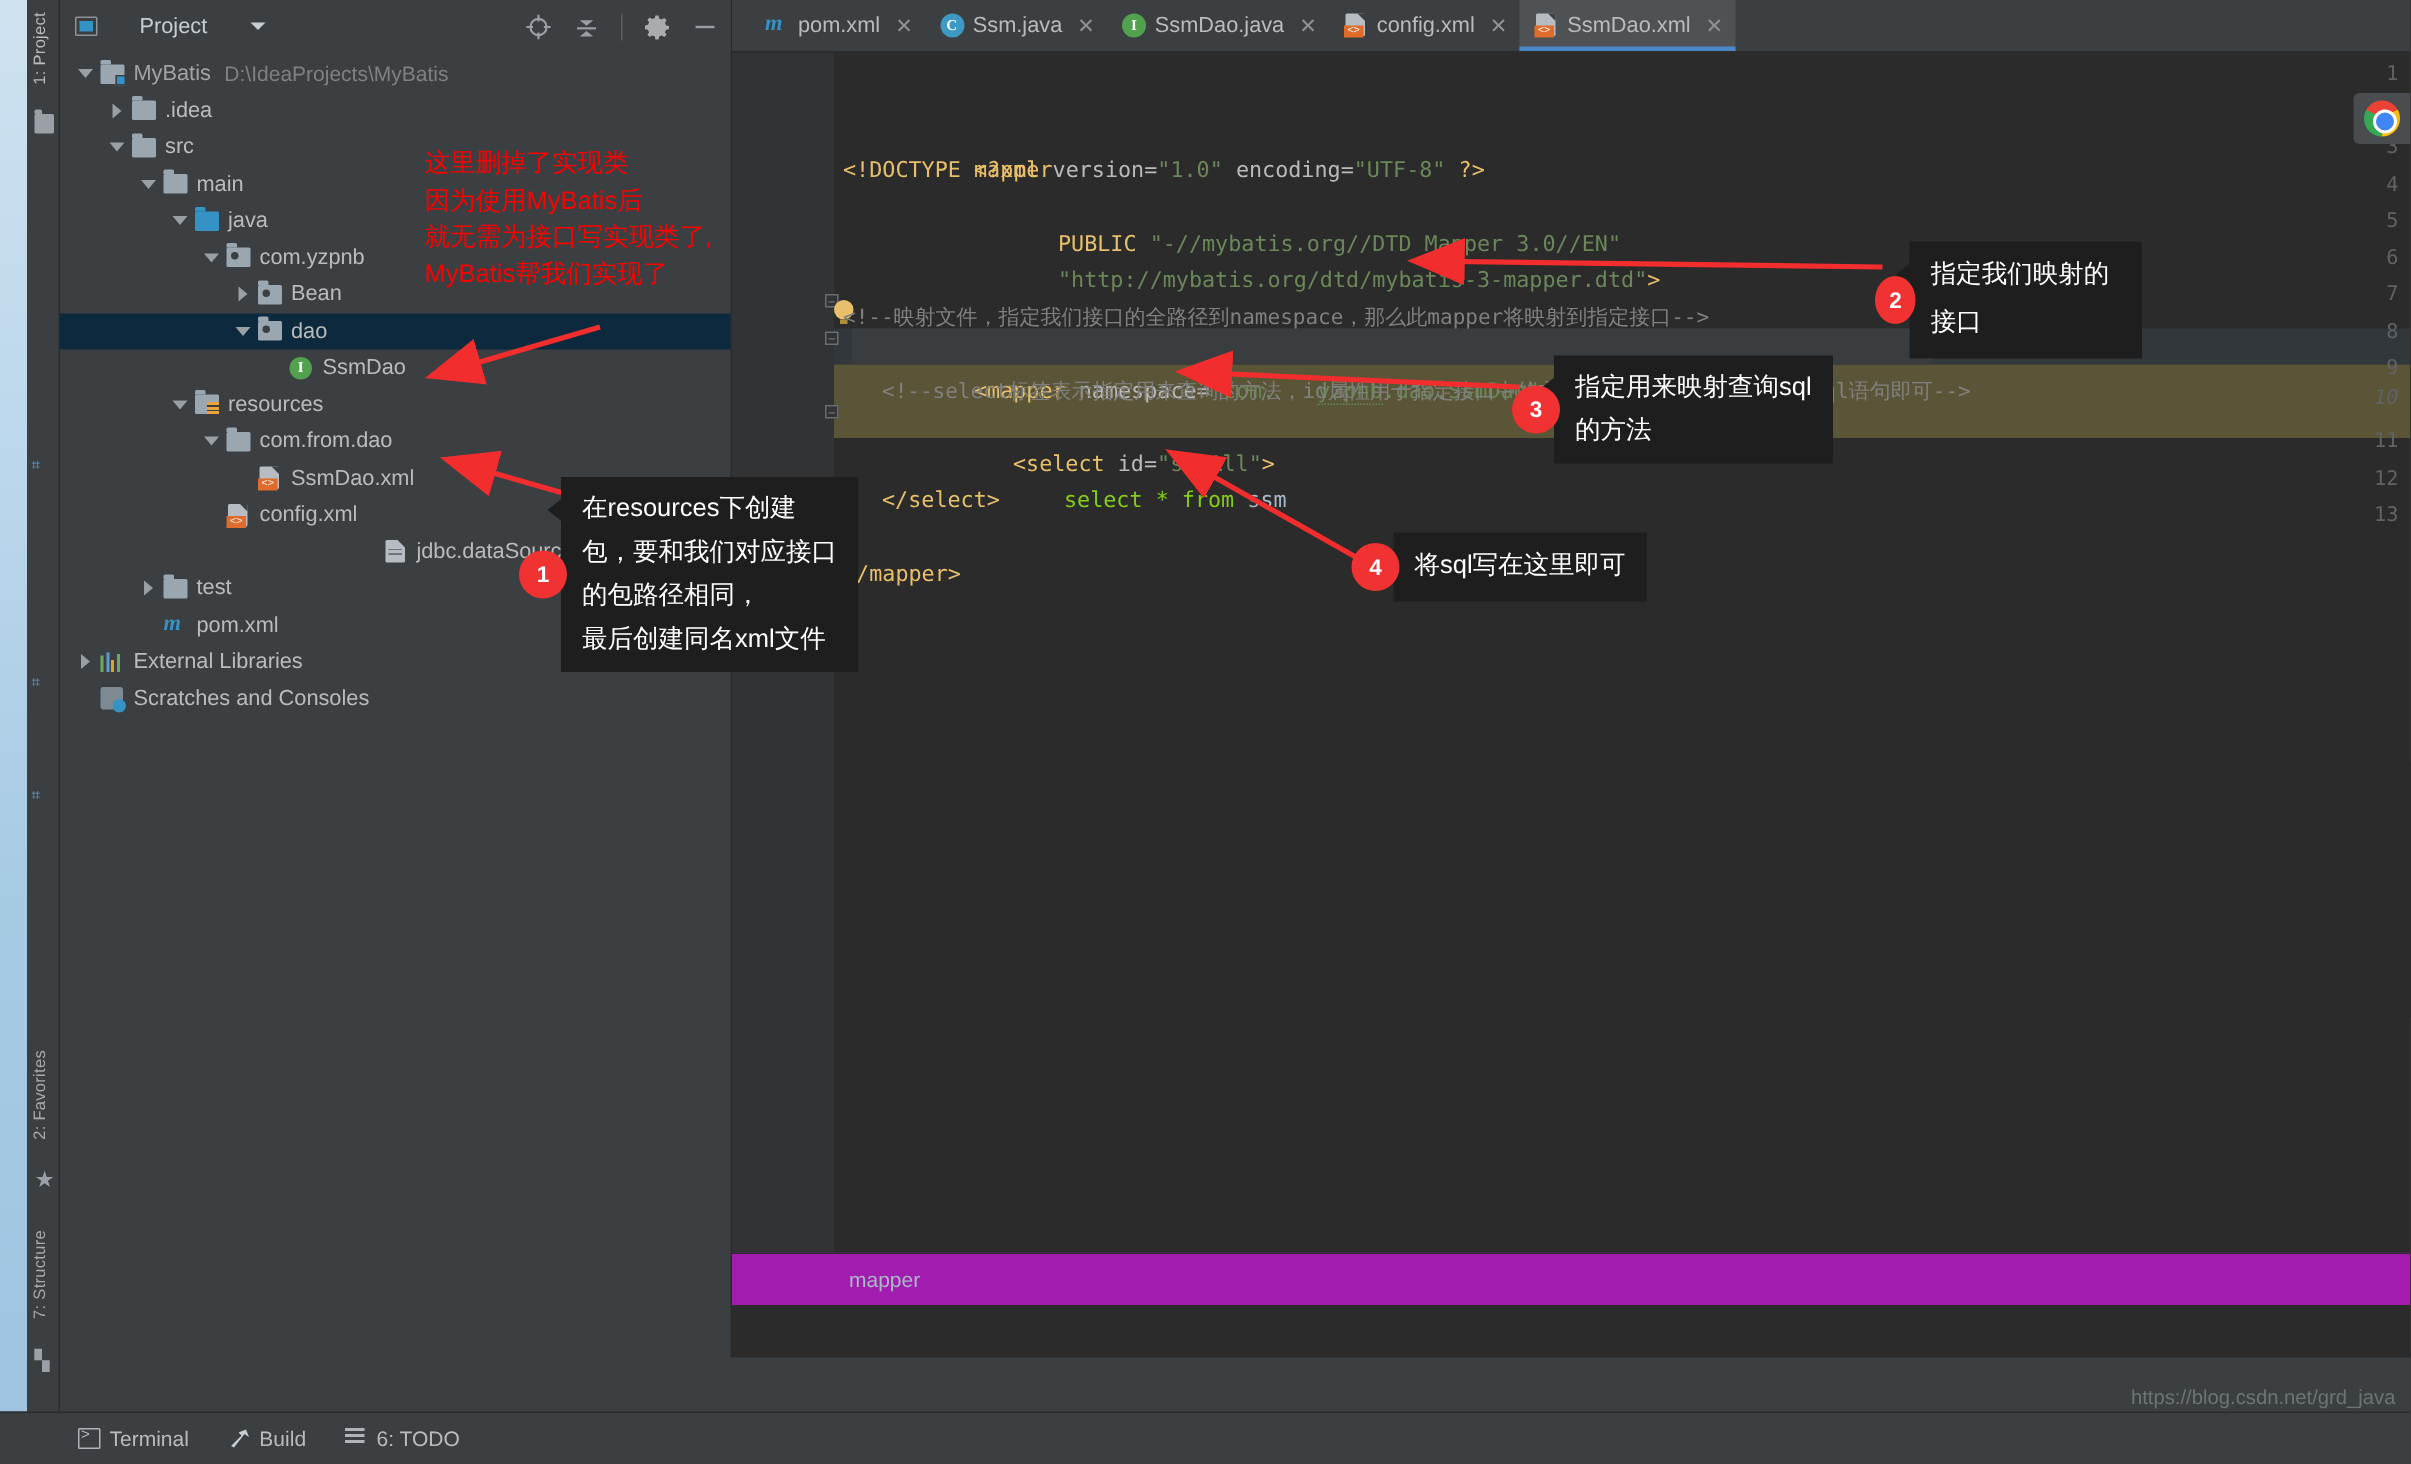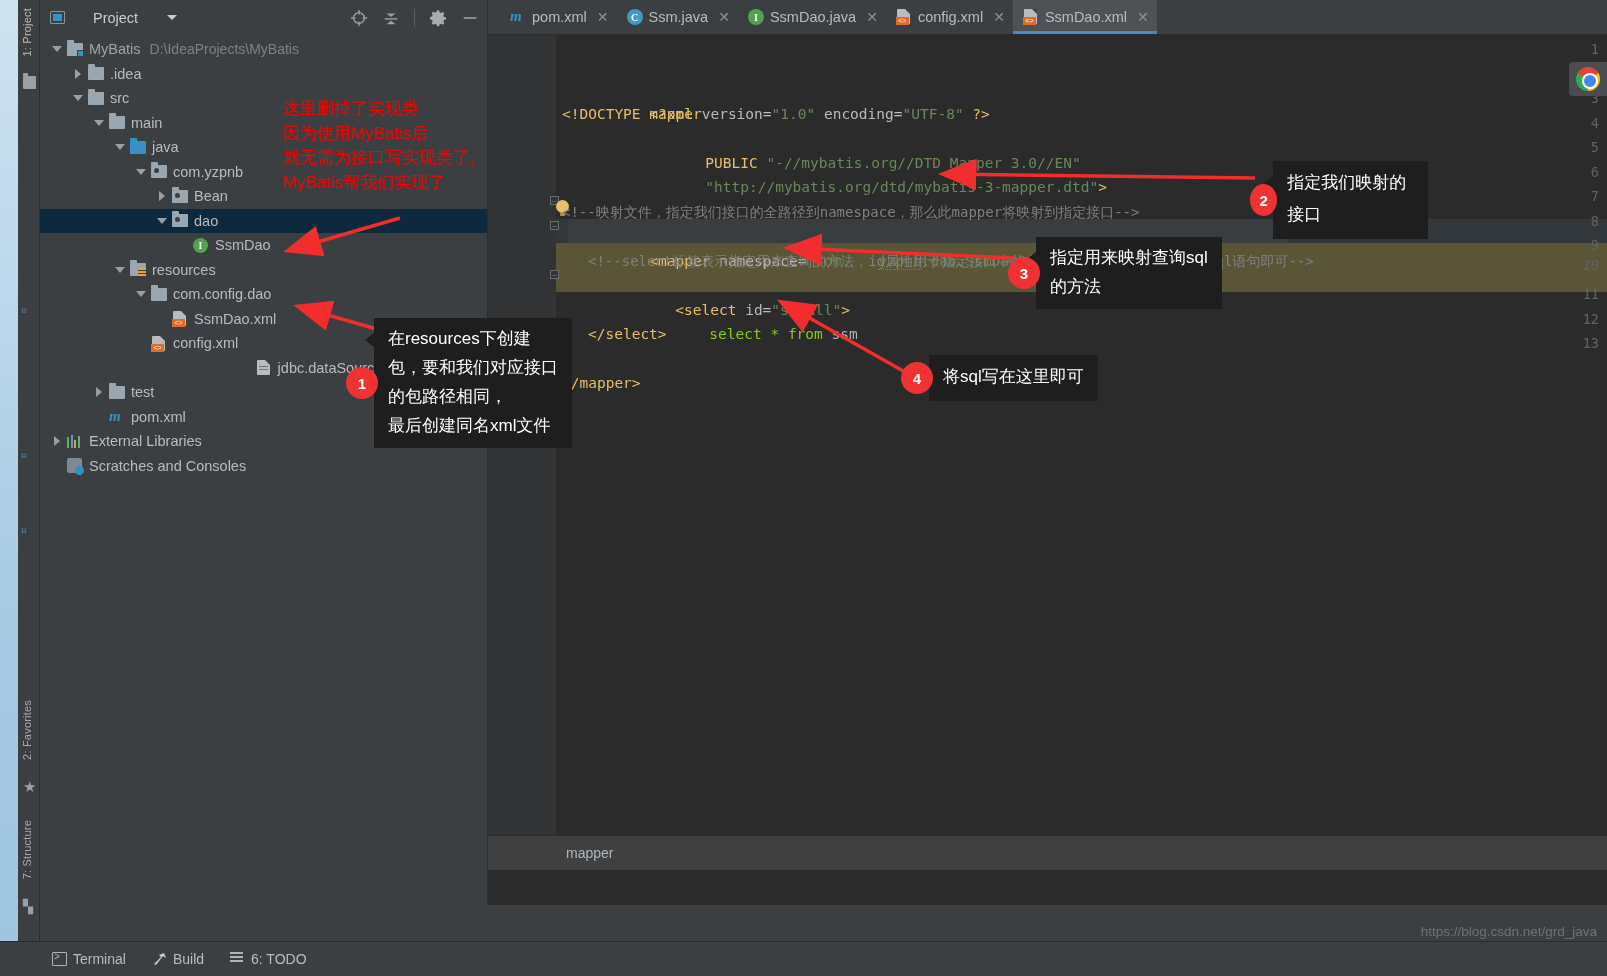--- a/index.html
+++ b/index.html
@@ -225,21 +225,21 @@
     margin-left: 28px;
   }
   .hl-caret-row {
     position:absolute; left:68px; right:0; height:24.5px; background:#32373b;
   }
   .sel-block {
     position:absolute; background:#5a5536;
   }
   .breadcrumb {
     position:absolute; left:0; bottom:0; width:100%; height:35px;
-    background:#404040; display:flex; align-items:center; padding-left:78px;
+    background:#a21caf; display:flex; align-items:center; padding-left:78px;
     color:#a9b7c6; font-size:14px; border-top:1px solid #2b2b2b;
   }
   .bulb {
     position:absolute; width:13px; height:13px; border-radius:50%;
     background:#e8bf6a;
   }
   .bulb::after {
     content:''; position:absolute; left:4px; bottom:-3px; width:5px; height:3px; background:#b08c3a;
   }
 
@@ -416,21 +416,21 @@
           <span class="ticon">
             <span class="f-res"></span>
           </span>
           <span class="tlabel">resources</span>
         </div>
         <div class="trow" style="padding-left: 94px;">
           <span class="twist open"></span>
           <span class="ticon">
             <span class="f-grey"></span>
           </span>
-          <span class="tlabel">com.config.dao</span>
+          <span class="tlabel">com.from.dao</span>
         </div>
         <div class="trow" style="padding-left: 115px;">
           <span class="twist "></span>
           <span class="ticon">
             <span class="i-xml"></span>
           </span>
           <span class="tlabel">SsmDao.xml</span>
         </div>
         <div class="trow" style="padding-left: 94px;">
           <span class="twist "></span>

